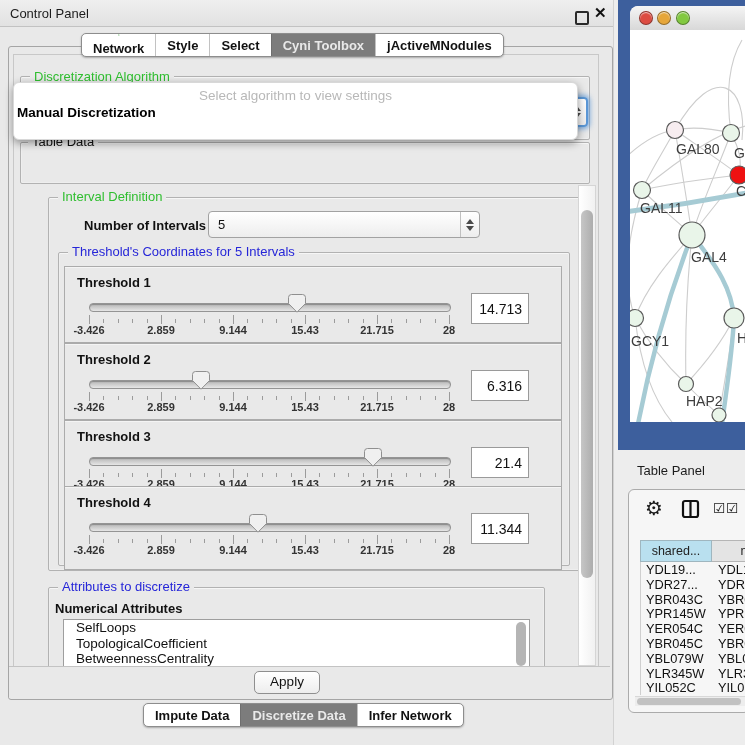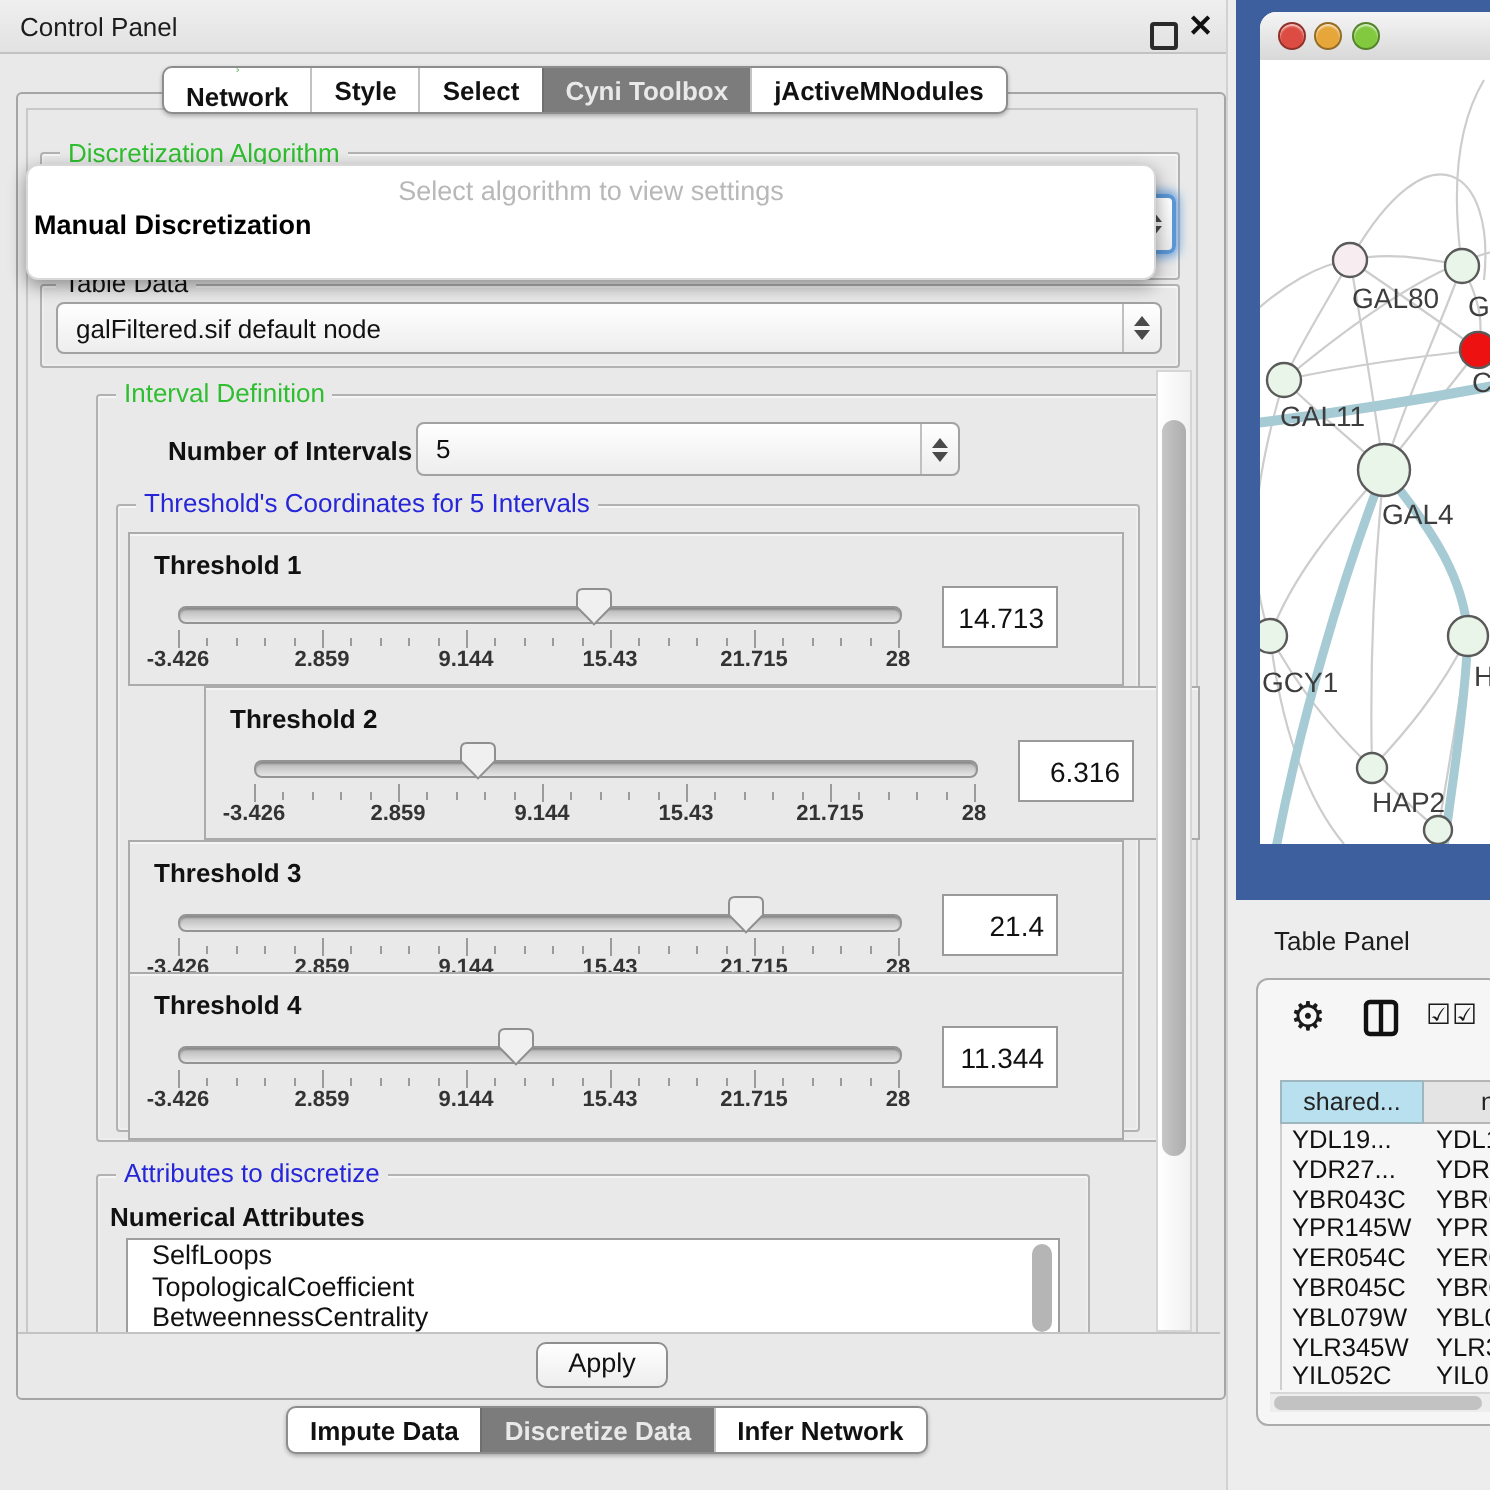--- a/index.html
+++ b/index.html
@@ -59,21 +59,21 @@
   #g-attr-label{left:58px;top:580px;}
   #numattr-label{left:55px;top:601px;font-size:13px;font-weight:bold;color:#111;}
   #attr-list{left:63px;top:619px;width:465px;height:47px;background:#fff;border:1px solid #9e9e9e;overflow:hidden;}
   .attritem{font-size:13.5px;color:#111;padding-left:12px;line-height:15.5px;}
   #attr-scroll{position:absolute;right:3px;top:2px;width:10px;height:44px;background:#b5b5b5;border-radius:5px;}
   
   #main-scroll-track{left:578px;top:185px;width:18px;height:481px;background:linear-gradient(to right,#ffffff,#f1f1f1);border:1px solid #d5d5d5;box-sizing:border-box;}
   #main-scroll-thumb{left:581px;top:210px;width:12px;height:368px;background:linear-gradient(to right,#c6c6c6,#adadad);border-radius:6px;}
   
   #bottom-band{left:9px;top:666px;width:601px;height:31px;background:#e9e9e9;border-top:1px solid #c3c3c3;}
-  #apply-btn{left:268px;top:671px;width:64px;height:21px;background:linear-gradient(#ffffff,#ededed);border:1px solid #8f8f8f;border-radius:5px;font-size:13.5px;color:#111;text-align:center;line-height:20px;}
+  #apply-btn{left:254px;top:671px;width:64px;height:21px;background:linear-gradient(#ffffff,#ededed);border:1px solid #8f8f8f;border-radius:5px;font-size:13.5px;color:#111;text-align:center;line-height:20px;}
   
   #right-col{left:613px;top:0;width:132px;height:745px;background:#ededed;border-left:1px solid #d2d2d2;}
   #net-window{left:618px;top:0;width:130px;height:450px;background:#3d5f9d;}
   #net-inner{left:630px;top:6px;width:118px;height:416px;background:#fff;border-top-left-radius:8px;overflow:hidden;}
   #net-titlebar{position:absolute;left:0;top:0;width:100%;height:24px;background:linear-gradient(#f5f5f5,#d8d8d8);border-bottom:1px solid #b9b9b9;border-top-left-radius:8px;}
   .tl{position:absolute;top:5px;width:12px;height:12px;border-radius:50%;box-shadow:inset 0 1px 1px rgba(255,255,255,.7);}
   #net-canvas{position:absolute;left:0;top:24px;width:118px;height:392px;background:#fff;}
   #tp-bar-label{left:637px;top:463px;font-size:13px;color:#1c1c1c;}
   #table-window{left:628px;top:489px;width:122px;height:224px;background:#f6f6f6;border:1px solid #ababab;border-radius:6px;box-sizing:border-box;}
   #tw-toolbar{position:absolute;left:0;top:4px;width:100%;height:32px;}
@@ -140,27 +140,20 @@
   <div id="g-disc-label" class="abs glabel green">Discretization Algorithm</div>
   <div id="combo-algo" class="abs combo">
       <span class="stepper">
         <span class="arrow-up"></span>
         <span class="arrow-down"></span>
       </span>
     </div>
 
   <div id="g-tabledata" class="abs group"></div>
   <div id="g-tabledata-label" class="abs glabel">Table Data</div>
-  <div id="combo-table" class="abs combo">
-    <span>galFiltered.sif default node</span>
-    <span class="stepper">
-        <span class="arrow-up"></span>
-        <span class="arrow-down"></span>
-      </span>
-  </div>
 
   <div id="g-interval" class="abs group"></div>
   <div id="g-interval-label" class="abs glabel green">Interval Definition</div>
   <div id="noi-label" class="abs">Number of Intervals</div>
   <div id="combo-intervals" class="abs combo">
     <span>5</span>
     <span class="stepper">
         <span class="arrow-up"></span>
         <span class="arrow-down"></span>
       </span>
@@ -206,21 +199,21 @@
     <div class="ticklabels">
           <span class="ticklabel" style="left: 0px;">-3.426</span>
           <span class="ticklabel" style="left: 72px;">2.859</span>
           <span class="ticklabel" style="left: 144px;">9.144</span>
           <span class="ticklabel" style="left: 216px;">15.43</span>
           <span class="ticklabel" style="left: 288px;">21.715</span>
           <span class="ticklabel" style="left: 360px;">28</span>
         </div>
     <div class="thvalue">14.713</div>
   </div>
-      <div class="thpanel" style="top: 343px; height: 77px; margin-left: 38px;">
+      <div class="thpanel" style="top: 343px; height: 77px;">
     <div class="thlabel">Threshold 2</div>
     <div class="track"></div>
     <svg class="thumb" width="18" height="19" viewBox="0 0 18 19" style="left: 126.599px;">
           <path d="M3.5,0.5 h11 q3,0 3,3 v6 L9,18.2 0.5,9.5 v-6 q0,-3 3,-3 z" fill="#f0f0f0" stroke="#8f8f8f"></path>
         </svg>
     <div class="ticks">
           <span class="tick major" style="left: 0px;"></span>
           <span class="tick" style="left: 14.4px;"></span>
           <span class="tick" style="left: 28.8px;"></span>
           <span class="tick" style="left: 43.2px;"></span>

